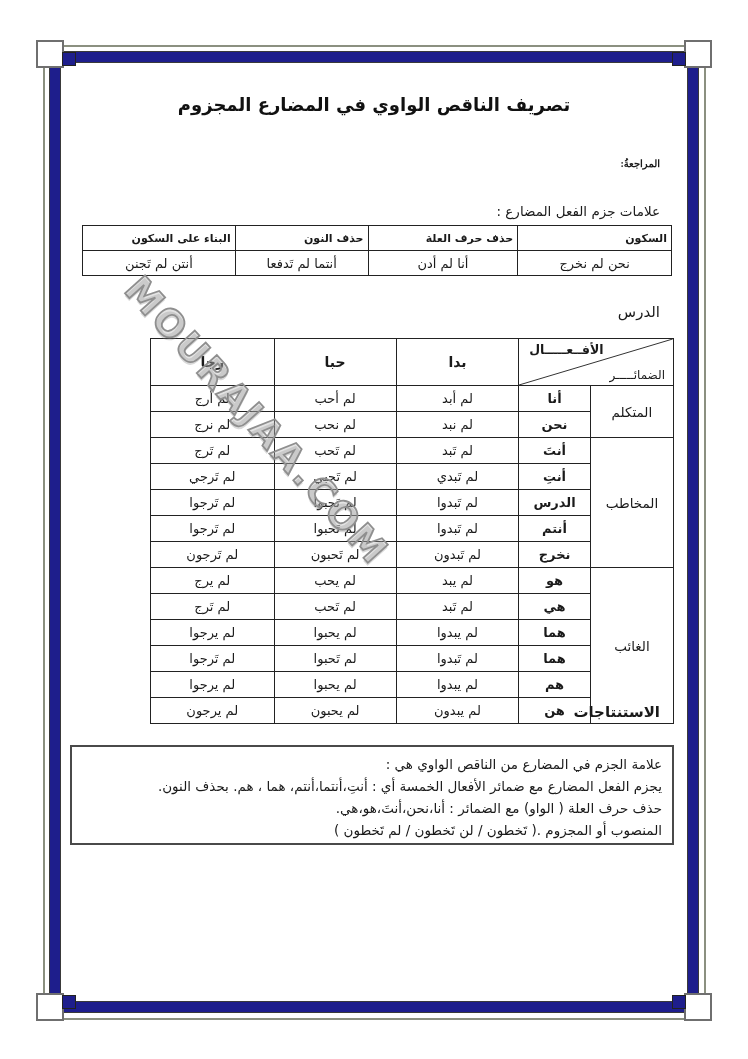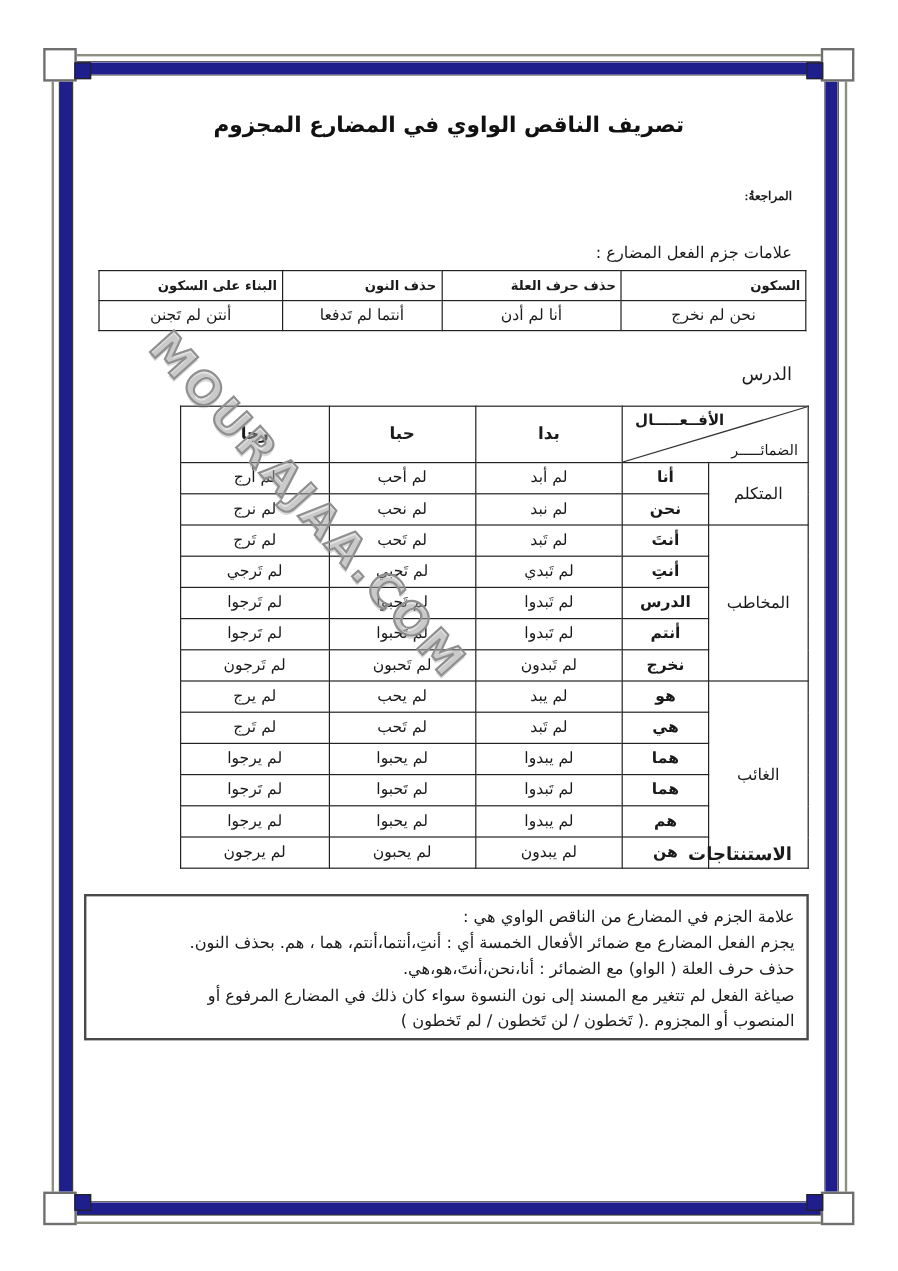--- a/index.html
+++ b/index.html
@@ -231,18 +231,17 @@
           </tr>
         </tbody>
     </table>
 
     <div class="h-concl">الاستنتاجات</div>
 
     <div class="concl-box">
       <div>علامة الجزم في المضارع من الناقص الواوي هي :</div>
       <div>يجزم الفعل المضارع مع ضمائر الأفعال الخمسة أي : أنتِ،أنتما،أنتم، هما ، هم. بحذف النون.</div>
       <div>حذف حرف العلة ( الواو) مع الضمائر : أنا،نحن،أنتَ،هو،هي.</div>
-      <div>صياغة الفعل لم تتغير مع المسند إلى نون النسوة سواء كان ذلك في المضارع المرفوع أو</div>
       <div>المنصوب أو المجزوم .( تَخطون / لن تَخطون / لم تَخطون )</div>
     </div>
 
   </div>
 </div>
 
 </body></html>

